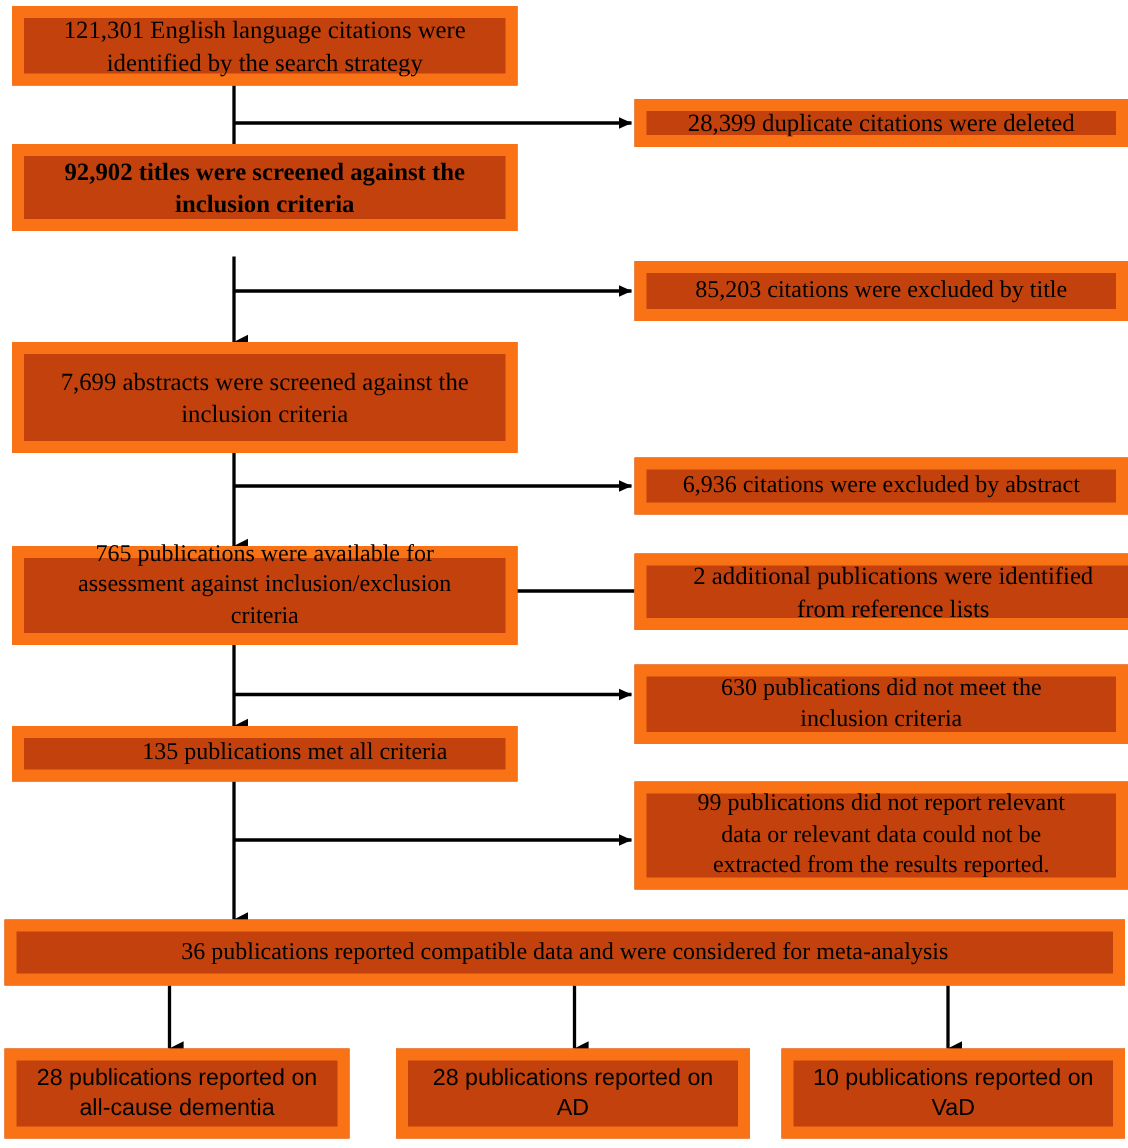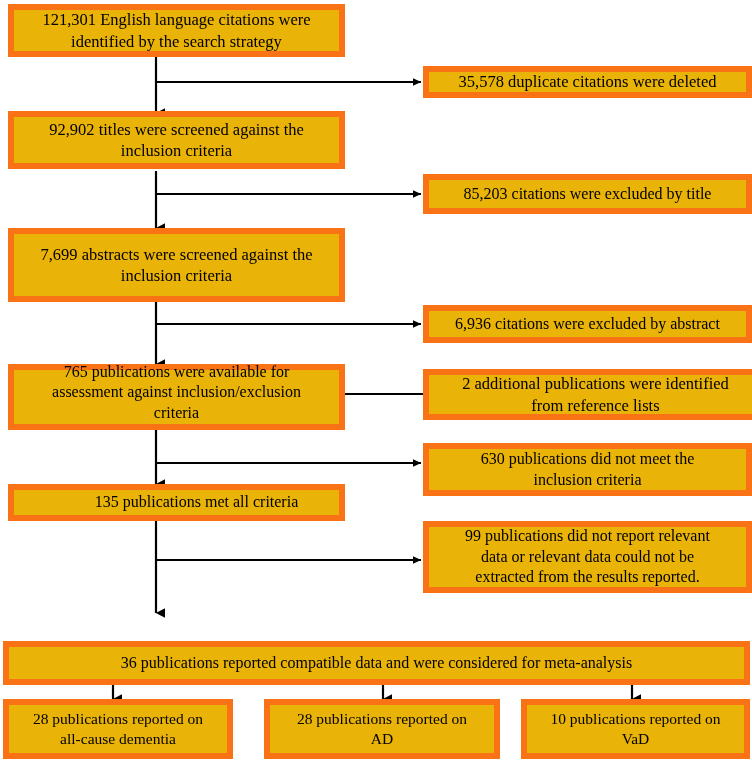--- a/index.html
+++ b/index.html
@@ -20,41 +20,41 @@
     position: absolute;
     left: 0;
     top: 0;
     width: 752px;
     height: 765px;
     pointer-events: none;
   }
   .node {
     position: absolute;
     box-sizing: border-box;
-    border: 6px solid #f97316;
-    background: #eab308;
+    border: 8px solid #f97316;
+    background: #c2410c;
     display: flex;
     align-items: center;
     justify-content: center;
     text-align: center;
     line-height: 1.30;
     overflow: visible;
     z-index: 2;
   }
   .node > .node-text {
     display: block;
     width: 100%;
     padding: 0 6px;
     box-sizing: border-box;
   }
   
   .serif { font-family: "Liberation Serif", "DejaVu Serif", serif; font-size: 16.5px; }
   
   .sans  { font-family: Liberation Serif, serif; font-size: 16px; }
-  .sans-sm { font-family: Liberation Serif, serif; font-size: 15.5px; }
+  .sans-sm { font-family: Liberation Sans, sans-serif; font-size: 15.5px; }
 
   .align-top { align-items: flex-end; padding-top: 6px; }
 </style>
 </head>
 <body>
 
 <div id="flowchart">
 
   <svg id="connectors" viewBox="0 0 752 765" width="752" height="765" xmlns="http://www.w3.org/2000/svg">
     <defs>
@@ -96,38 +96,38 @@
       <line x1="113" y1="657" x2="113" y2="699" marker-end="url(#arrowD)"></line>
       <line x1="383" y1="657" x2="383" y2="699" marker-end="url(#arrowD)"></line>
       <line x1="632" y1="657" x2="632" y2="699" marker-end="url(#arrowD)"></line>
     </g>
   </svg>
 
   <div class="node serif" style="left:8px; top:4px; width:337px; height:53px;">
     <span class="node-text">121,301 English language citations were<br>identified by the search strategy</span>
   </div>
 
-  <div class="node serif" style="left:8px; top:111px; width:337px; height:58px;">
+  <div class="node serif" style="left:8px; top:96px; width:337px; height:58px;font-weight:bold;">
     <span class="node-text">92,902 titles were screened against the<br>inclusion criteria</span>
   </div>
 
   <div class="node serif" style="left:8px; top:228px; width:337px; height:74px;">
     <span class="node-text">7,699 abstracts were screened against the<br>inclusion criteria</span>
   </div>
 
   <div class="node sans align-top" style="left:8px; top:364px; width:337px; height:66px;">
     <span class="node-text">765 publications were available for<br>assessment against inclusion/exclusion<br>criteria</span>
   </div>
 
   <div class="node sans" style="left:8px; top:484px; width:337px; height:37px;padding-left:40px;">
     <span class="node-text">135 publications met all criteria</span>
   </div>
 
   <div class="node serif" style="left:423px; top:66px; width:329px; height:32px;">
-    <span class="node-text">35,578 duplicate citations were deleted</span>
+    <span class="node-text">28,399 duplicate citations were deleted</span>
   </div>
 
   <div class="node sans" style="left:423px; top:174px; width:329px; height:40px;">
     <span class="node-text">85,203 citations were excluded by title</span>
   </div>
 
   <div class="node sans" style="left:423px; top:305px; width:329px; height:38px;">
     <span class="node-text">6,936 citations were excluded by abstract</span>
   </div>
 
@@ -136,21 +136,21 @@
   </div>
 
   <div class="node sans" style="left:423px; top:443px; width:329px; height:53px;">
     <span class="node-text">630 publications did not meet the<br>inclusion criteria</span>
   </div>
 
   <div class="node sans" style="left:423px; top:521px; width:329px; height:72px;">
     <span class="node-text">99 publications did not report relevant<br>data or relevant data could not be<br>extracted from the results reported.</span>
   </div>
 
-  <div class="node sans" style="left:3px; top:613px; width:747px; height:44px;margin-top:28px;">
+  <div class="node sans" style="left:3px; top:613px; width:747px; height:44px;">
     <span class="node-text">36 publications reported compatible data and were considered for meta-analysis</span>
   </div>
 
   <div class="node sans-sm" style="left:3px; top:699px; width:230px; height:60px;">
     <span class="node-text">28 publications reported on<br>all-cause dementia</span>
   </div>
 
   <div class="node sans-sm" style="left:264px; top:699px; width:236px; height:60px;">
     <span class="node-text">28 publications reported on<br>AD</span>
   </div>

